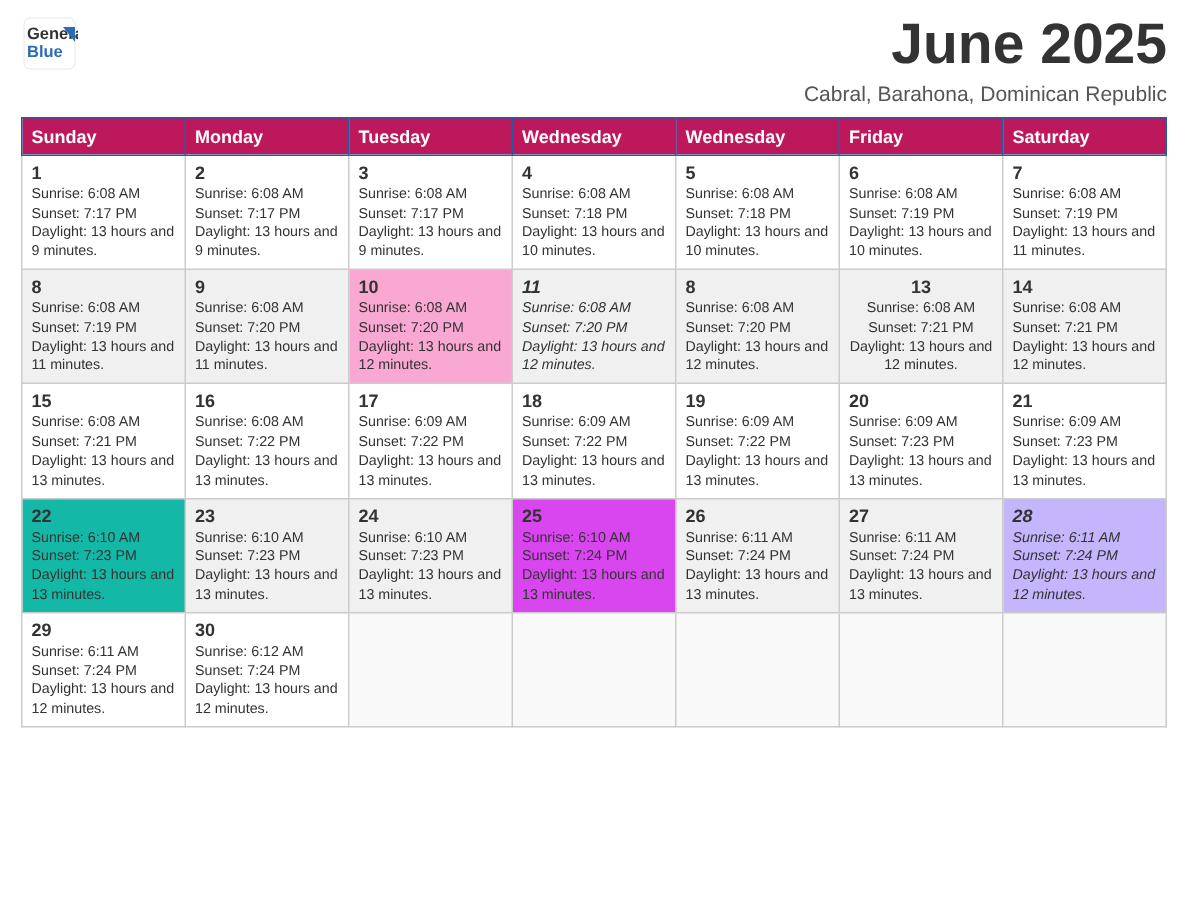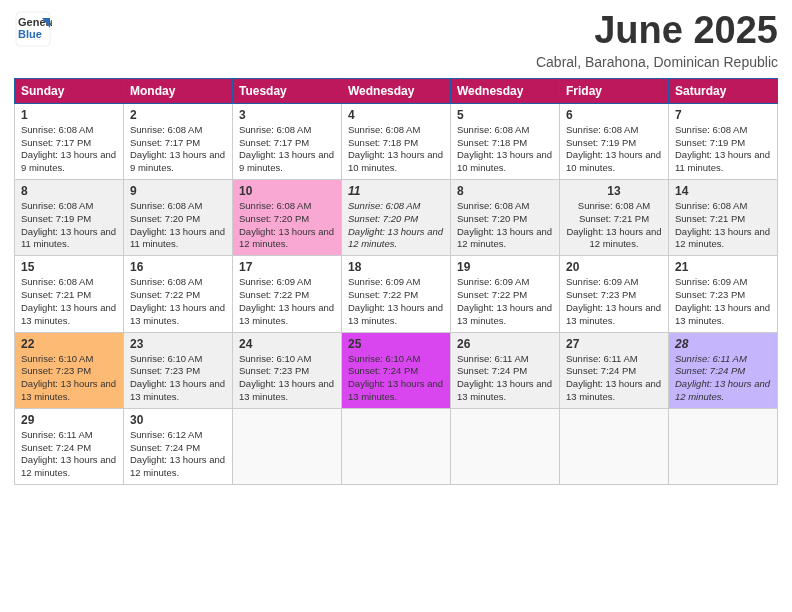--- a/index.html
+++ b/index.html
@@ -208,21 +208,21 @@
           <td>
             <span class="day-num">20</span>
             <div class="day-info">Sunrise: 6:09 AM<br>Sunset: 7:23 PM<br>Daylight: 13 hours and 13 minutes.</div>
           </td>
           <td>
             <span class="day-num">21</span>
             <div class="day-info">Sunrise: 6:09 AM<br>Sunset: 7:23 PM<br>Daylight: 13 hours and 13 minutes.</div>
           </td>
         </tr>
         <tr style="background: rgb(240, 240, 240);">
-          <td style="background: #fdba74;">
+          <td style="background: #14b8a6;">
             <span class="day-num">22</span>
             <div class="day-info">Sunrise: 6:10 AM<br>Sunset: 7:23 PM<br>Daylight: 13 hours and 13 minutes.</div>
           </td>
           <td style="background: rgb(240, 240, 240);">
             <span class="day-num">23</span>
             <div class="day-info">Sunrise: 6:10 AM<br>Sunset: 7:23 PM<br>Daylight: 13 hours and 13 minutes.</div>
           </td>
           <td style="background: rgb(240, 240, 240);">
             <span class="day-num">24</span>
             <div class="day-info">Sunrise: 6:10 AM<br>Sunset: 7:23 PM<br>Daylight: 13 hours and 13 minutes.</div>

